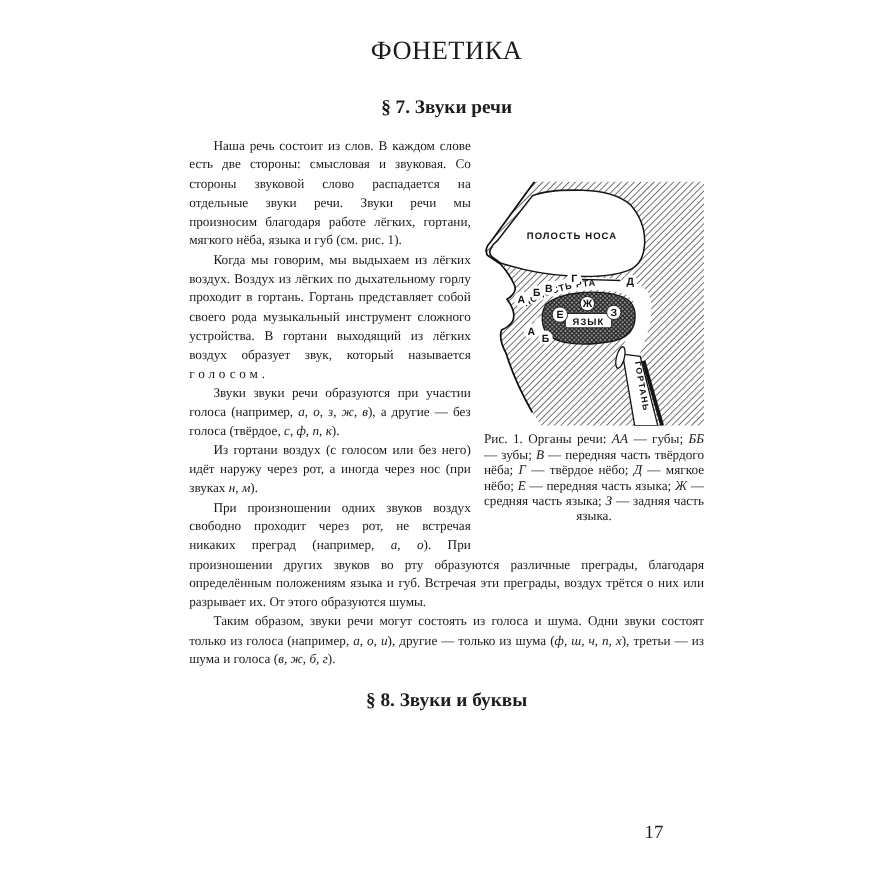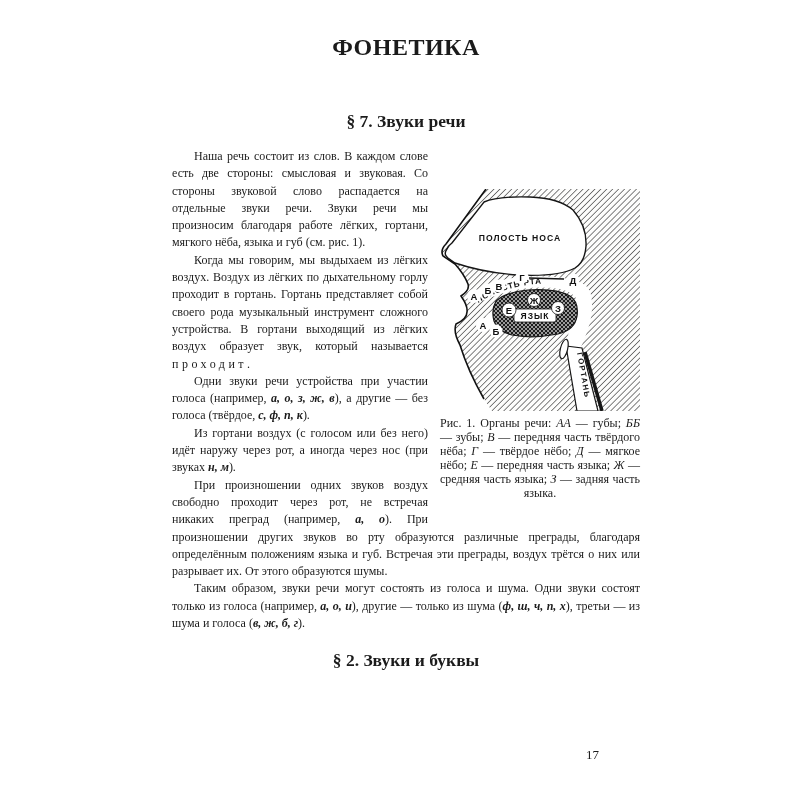--- a/index.html
+++ b/index.html
@@ -2,42 +2,42 @@
 <html lang="ru"><head>
 <meta charset="utf-8">
 <style>
   html,body { margin:0; padding:0; background:#ffffff; }
   .page {
     position:relative; width:800px; height:800px; background:#ffffff;
     font-family:"Liberation Serif", serif; color:#1b1b1b; overflow:hidden;
   }
   .content { position:absolute; left:172px; top:0; width:468px; padding-top:34px; }
   h1.book-title {
-    margin:0; font-size:24px; line-height:26px; font-weight:bold;
+    margin:0; font-size:24px; line-height:26px; font-weight:normal;
     text-align:center; letter-spacing:0.5px;
   }
   h2.section-heading { margin:0; font-size:17.5px; line-height:19px; font-weight:bold; text-align:center; }
-  h2.s7 { margin-top:52px; }
+  h2.s7 { margin-top:28px; }
   h2.s8 { margin-top:19px; margin-bottom:12px; }
   .bodytext p {
     margin:0; font-size:12px; line-height:17.3px;
     text-align:justify; text-indent:22px;
   }
   .bodytext p.first { margin-top:17px; }
   .seg-n  { }
-  .seg-bi { font-weight:bold; font-style:italic; }
+  .seg-bi { font-weight:normal; font-style:italic; }
   .seg-i  { font-style:italic; }
   .seg-sp { letter-spacing:3.5px; }
   .figure { float:right; width:200px; margin:58px 0 19px 12px; }
   .figure svg { display:block; width:200px; height:222px; }
   .caption {
     margin-top:5px; font-size:12px; line-height:14px;
     text-align:justify; text-align-last:center; text-indent:0;
   }
-  .pageno { position:absolute; left:586px; top:747px; font-size:13px; }
+  .pageno { position:absolute; left:586px; top:747px; font-size:17px; }
   .svg-label { font-family:"Liberation Sans", sans-serif; font-weight:bold; fill:#111; }
 </style>
 </head>
 <body>
 
 <div class="page">
   <div class="content">
 
     <h1 class="book-title">ФОНЕТИКА</h1>
     <h2 class="section-heading s7">§ 7. Звуки речи</h2>
@@ -108,26 +108,26 @@
         </g>
 
         <path fill="none" stroke="#111" stroke-width="1.6" d="M44,210 Q28,182 20,156 Q13,143 16,135 Q27,130 27,123 Q28,117 21,107 Q30,101 28,95 Q24,85 15,75 L3,67 Q0,61 6,55 L46,0"></path>
       </svg>
 
       <div class="caption"><span class="seg-n">Рис. 1. Органы речи: </span><span class="seg-i">АА</span><span class="seg-n"> — губы; </span><span class="seg-i">ББ</span><span class="seg-n"> — зубы; </span><span class="seg-i">В</span><span class="seg-n"> — передняя часть твёрдого нёба; </span><span class="seg-i">Г</span><span class="seg-n"> — твёрдое нёбо; </span><span class="seg-i">Д</span><span class="seg-n"> — мягкое нёбо; </span><span class="seg-i">Е</span><span class="seg-n"> — передняя часть языка; </span><span class="seg-i">Ж</span><span class="seg-n"> — средняя часть языка; </span><span class="seg-i">З</span><span class="seg-n"> — задняя часть языка.</span></div>
     </div>
 
     <div class="bodytext">
       <p class="first"><span class="seg-n">Наша речь состоит из слов. В каждом слове есть две стороны: смысловая и звуковая. Со стороны звуковой слово распадается на отдельные звуки речи. Звуки речи мы произносим благодаря работе лёгких, гортани, мягкого нёба, языка и губ (см. рис. 1).</span></p>
-      <p><span class="seg-n">Когда мы говорим, мы выдыхаем из лёгких воздух. Воздух из лёгких по дыхательному горлу проходит в гортань. Гортань представляет собой своего рода музыкальный инструмент сложного устройства. В гортани выходящий из лёгких воздух образует звук, который называется </span><span class="seg-sp">проходит</span><span class="seg-n">.</span></p>
-      <p><span class="seg-n">Одни звуки речи устройства при участии голоса (например, </span><span class="seg-bi">а, о, з, ж, в</span><span class="seg-n">), а другие — без голоса (твёрдое, </span><span class="seg-bi">с, ф, п, к</span><span class="seg-n">).</span></p>
+      <p><span class="seg-n">Когда мы говорим, мы выдыхаем из лёгких воздух. Воздух из лёгких по дыхательному горлу проходит в гортань. Гортань представляет собой своего рода музыкальный инструмент сложного устройства. В гортани выходящий из лёгких воздух образует звук, который называется </span><span class="seg-sp">голосом</span><span class="seg-n">.</span></p>
+      <p><span class="seg-n">Звуки звуки речи образуются при участии голоса (например, </span><span class="seg-bi">а, о, з, ж, в</span><span class="seg-n">), а другие — без голоса (твёрдое, </span><span class="seg-bi">с, ф, п, к</span><span class="seg-n">).</span></p>
       <p><span class="seg-n">Из гортани воздух (с голосом или без него) идёт наружу через рот, а иногда через нос (при звуках </span><span class="seg-bi">н, м</span><span class="seg-n">).</span></p>
       <p><span class="seg-n">При произношении одних звуков воздух свободно проходит через рот, не встречая никаких преград (например, </span><span class="seg-bi">а, о</span><span class="seg-n">). При произношении других звуков во рту образуются различные преграды, благодаря определённым положениям языка и губ. Встречая эти преграды, воздух трётся о них или разрывает их. От этого образуются шумы.</span></p>
       <p><span class="seg-n">Таким образом, звуки речи могут состоять из голоса и шума. Одни звуки состоят только из голоса (например, </span><span class="seg-bi">а, о, и</span><span class="seg-n">), другие — только из шума (</span><span class="seg-bi">ф, ш, ч, п, х</span><span class="seg-n">), третьи — из шума и голоса (</span><span class="seg-bi">в, ж, б, г</span><span class="seg-n">).</span></p>
     </div>
 
-    <h2 class="section-heading s8">§ 2. Звуки и буквы</h2>
+    <h2 class="section-heading s8">§ 8. Звуки и буквы</h2>
 
 
   </div>
 
   <div class="pageno">17</div>
 </div>
 
 </body></html>

